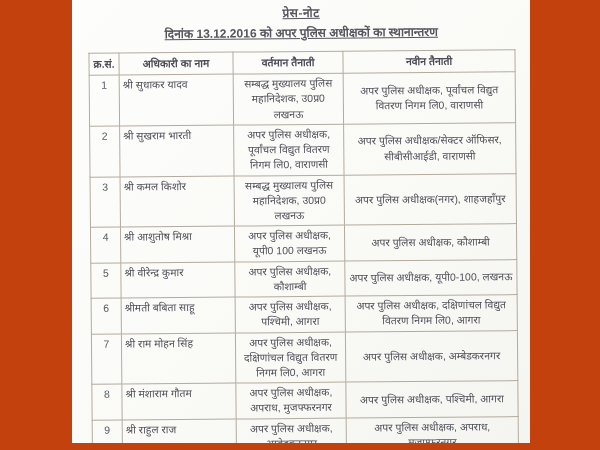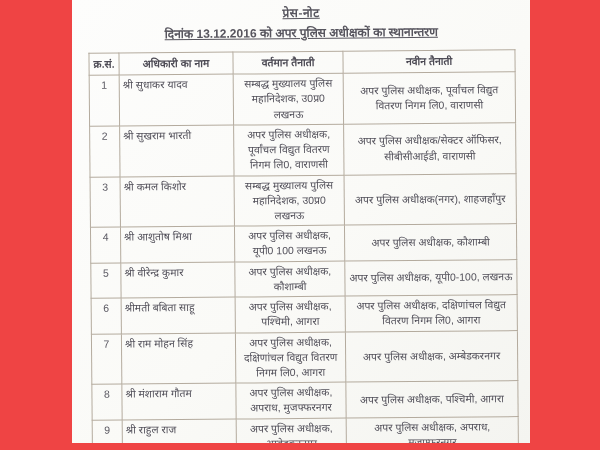--- a/index.html
+++ b/index.html
@@ -3,21 +3,21 @@
 <meta charset="utf-8">
 <style>
   html, body { margin: 0; padding: 0; }
   body {
     width: 600px; height: 450px;
     background: #000;
     overflow: hidden;
     font-family: "Liberation Sans", "DejaVu Sans", sans-serif;
     position: relative;
   }
-  .canvas { position: absolute; inset: 0; background: #ef4444; }
+  .canvas { position: absolute; inset: 0; background: #c2410c; }
   .paper {
     position: absolute;
     left: 72px; top: 0;
     width: 458px; height: 443px;
     background: linear-gradient(135deg, #fdfdfc 0%, #fafaf7 55%, #f4f4f0 100%);
     overflow: hidden;
   }
   .doc-inner {
     transform: rotate(-0.5deg);
     transform-origin: top center;

